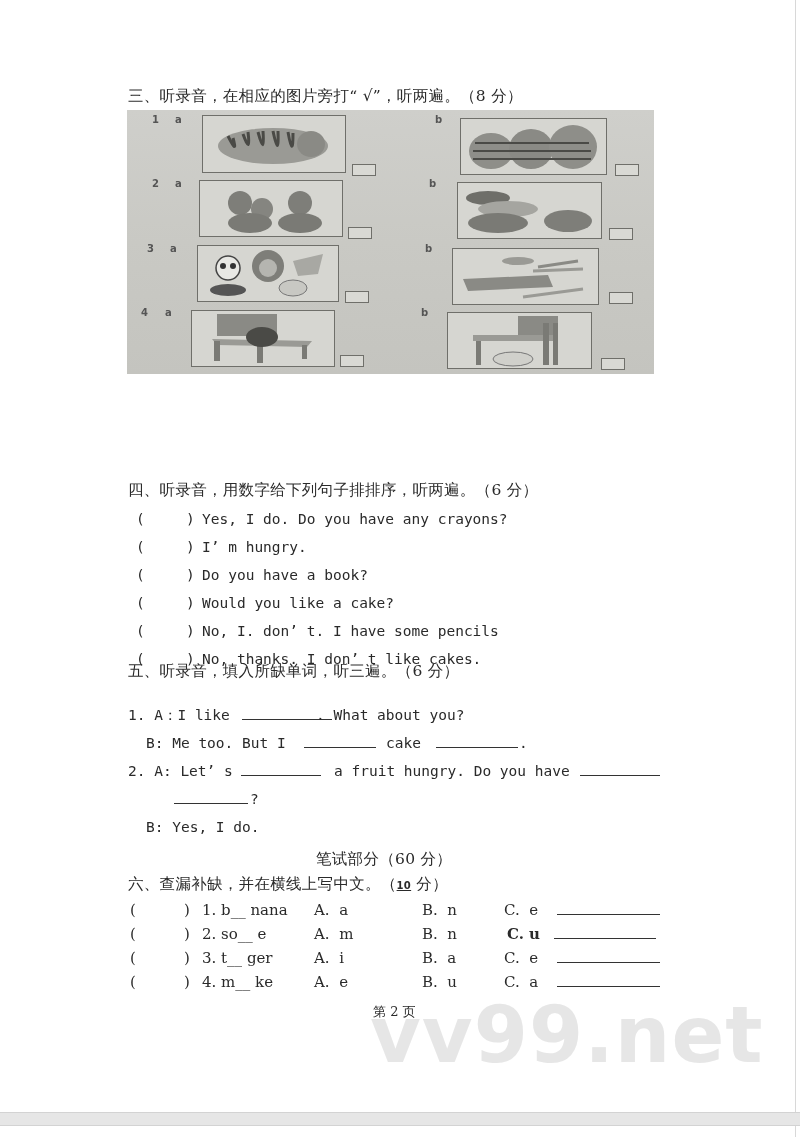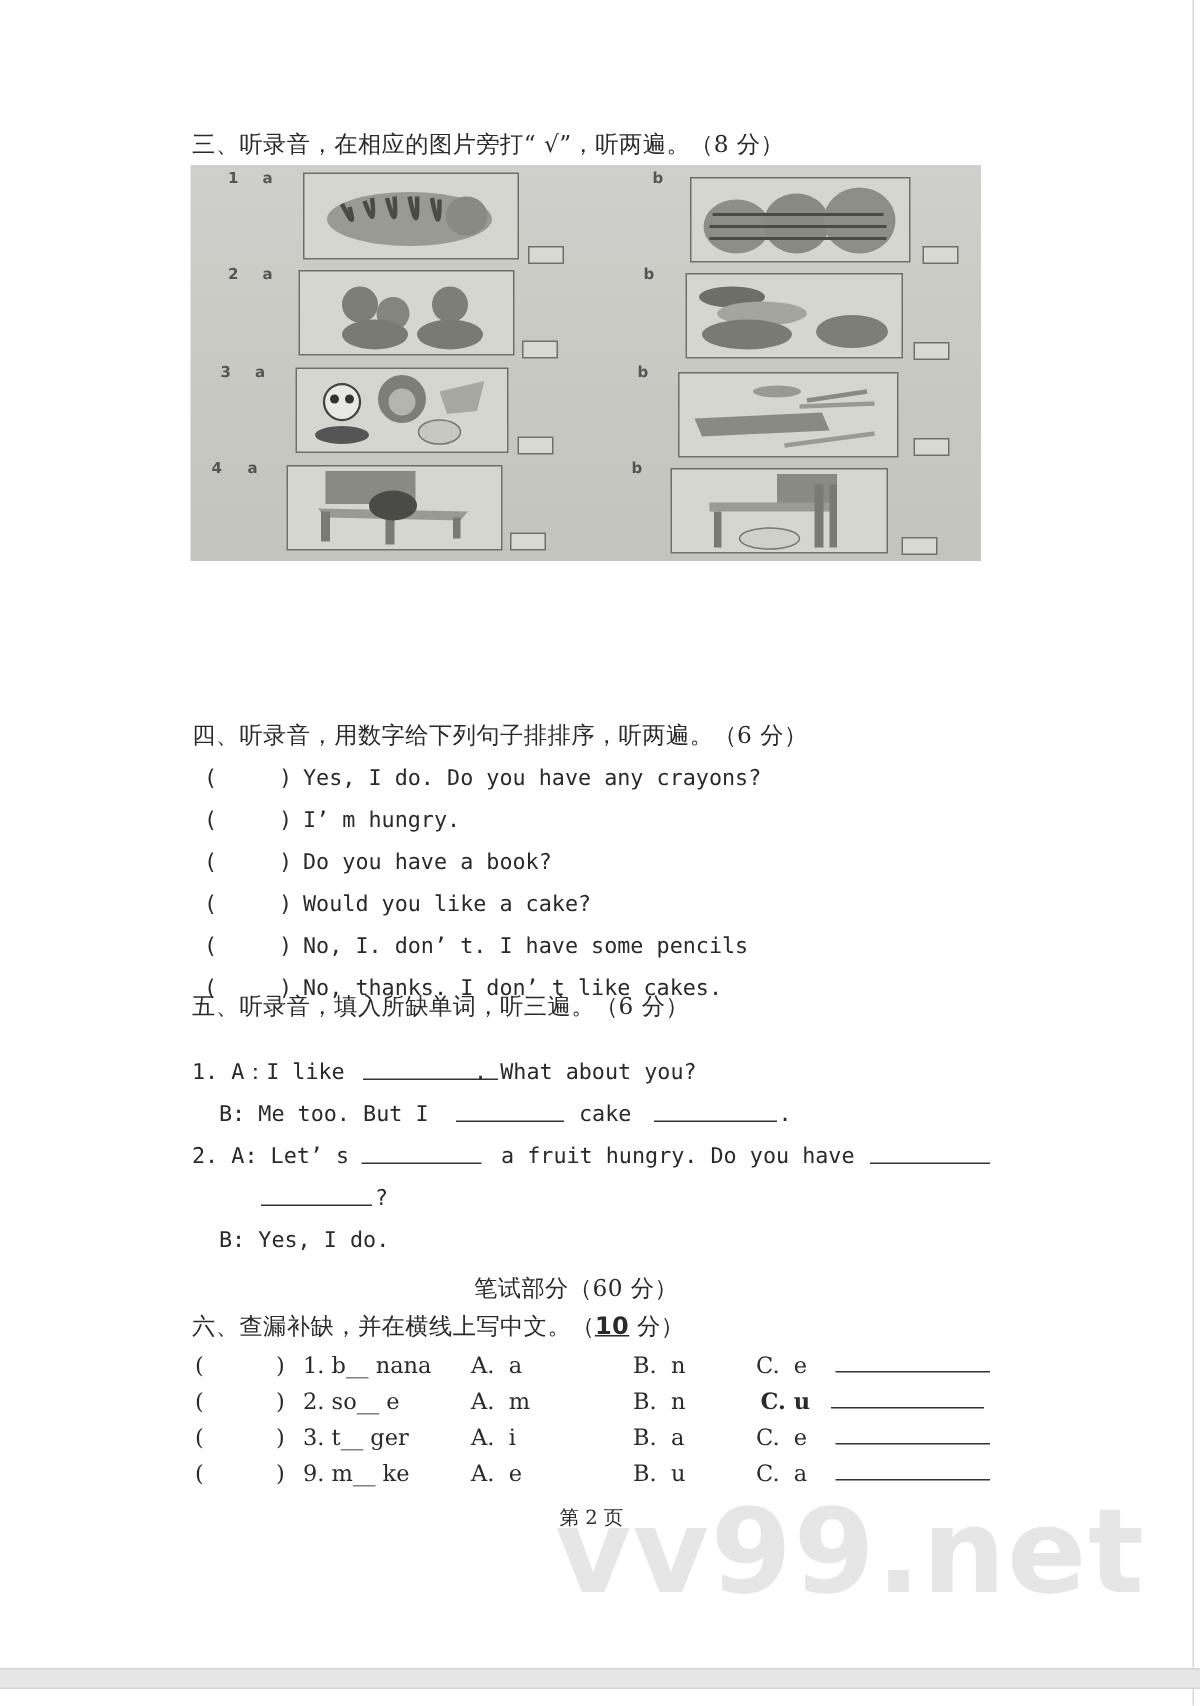--- a/index.html
+++ b/index.html
@@ -18,21 +18,21 @@
     }
     .line {
       position: absolute; left: 128px; white-space: pre;
       font-size: 15px; line-height: 20px;
     }
     .heading { font-size: 15.5px; letter-spacing: 0.3px; }
     .mono { font-family: "DejaVu Sans Mono", "Liberation Mono", monospace; font-size: 14.5px; }
     .blank {
       display: inline-block; border-bottom: 1px solid #333; height: 14px; vertical-align: baseline;
     }
-    .bold { font-weight: bold; font-family: "DejaVu Sans", sans-serif; font-size: 16px; text-decoration: underline; }
+    .bold { font-weight: bold; font-family: "DejaVu Sans", sans-serif; font-size: 10px; text-decoration: underline; }
 
     
     .photo {
       position: absolute; left: 127px; top: 110px; width: 527px; height: 264px;
       background: linear-gradient(180deg, #cfcfcb 0%, #c9c9c4 50%, #c4c4bf 100%);
     }
     .photo .num { position: absolute; font-family: "DejaVu Sans", sans-serif; font-weight: bold; font-size: 10px; color: #555; }
     .photo .frame {
       position: absolute; border: 1.5px solid #6f6f6a; background: #d6d6d1;
     }
@@ -250,21 +250,21 @@
   <span style="left:56px;">)</span>
   <span style="left:74px;">3. t__ ger</span>
   <span style="left:186px;">A.  i</span>
   <span style="left:294px;">B.  a</span>
   <span style="left:376px;">C.  e</span>
   <span class="blank" style="left:429px;width:103px;"></span>
 </div>
 <div class="exercise-row" style="top:972px;">
   <span style="left:2px;">(</span>
   <span style="left:56px;">)</span>
-  <span style="left:74px;">9. m__ ke</span>
+  <span style="left:74px;">4. m__ ke</span>
   <span style="left:186px;">A.  e</span>
   <span style="left:294px;">B.  u</span>
   <span style="left:376px;">C.  a</span>
   <span class="blank" style="left:429px;width:103px;"></span>
 </div>
 
 <div class="watermark">vv99.net</div>
 <div class="footer">第 2 页</div>
 
 <div class="bottom-bar"></div>

